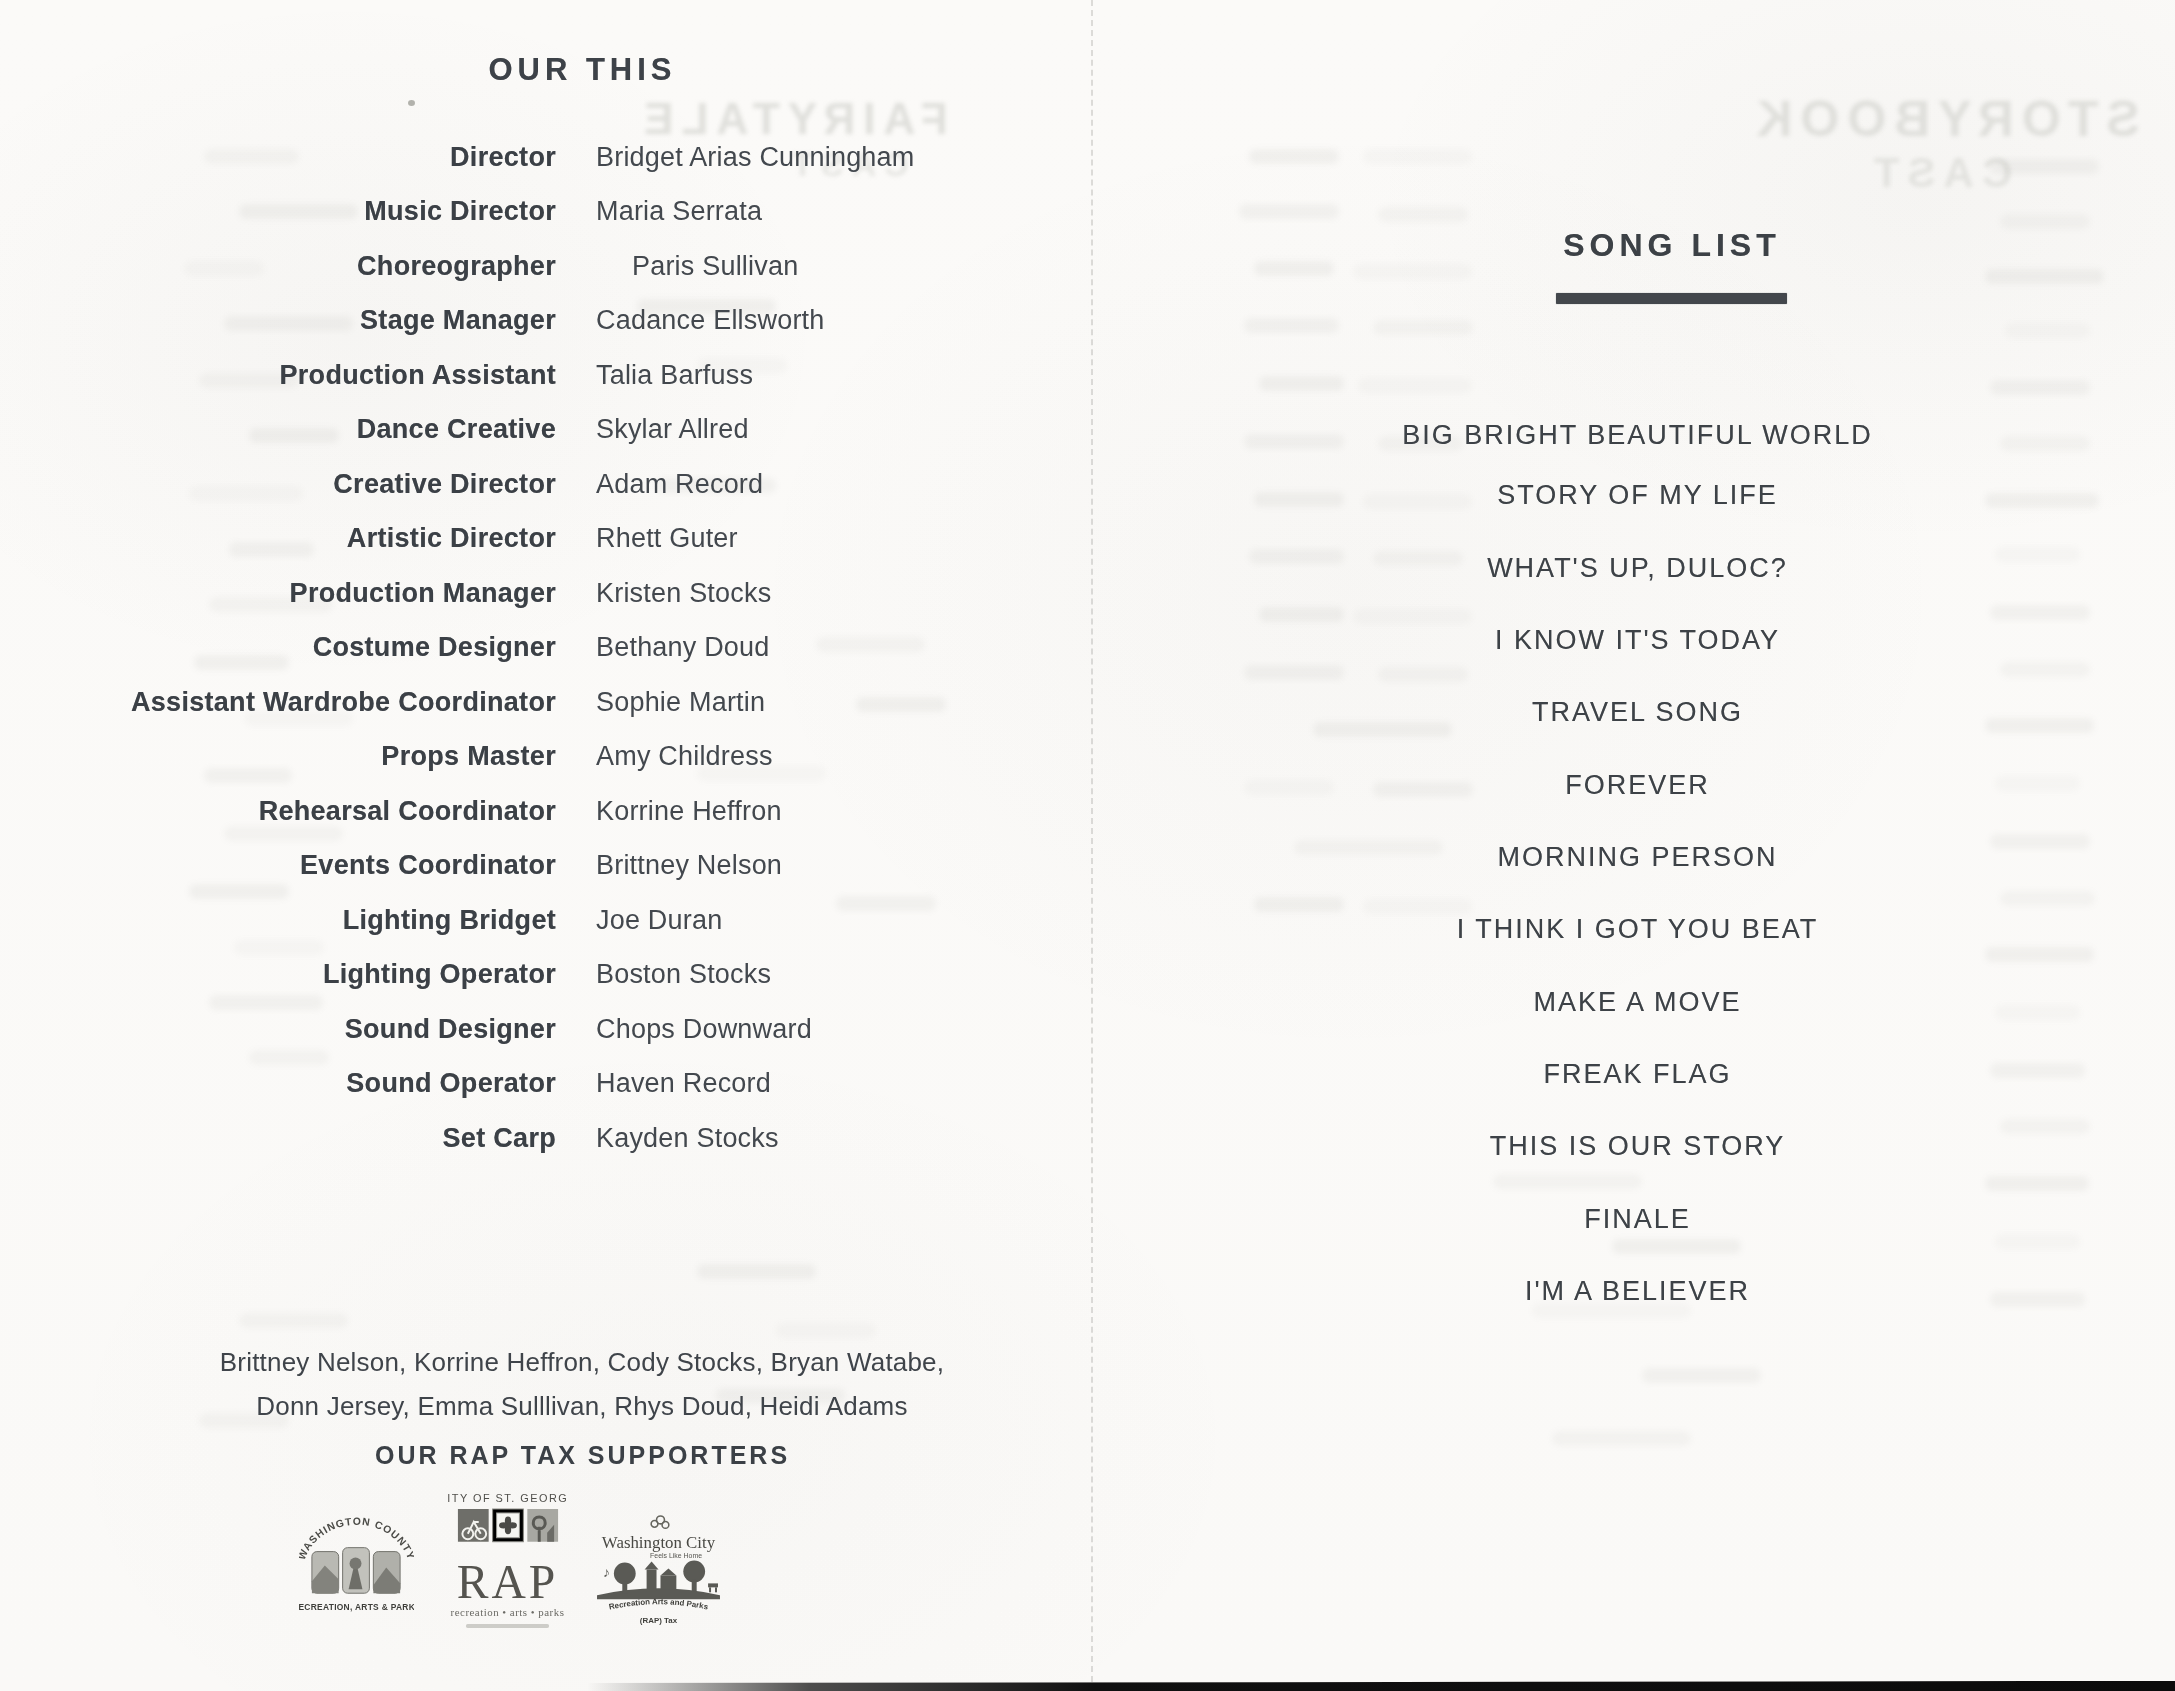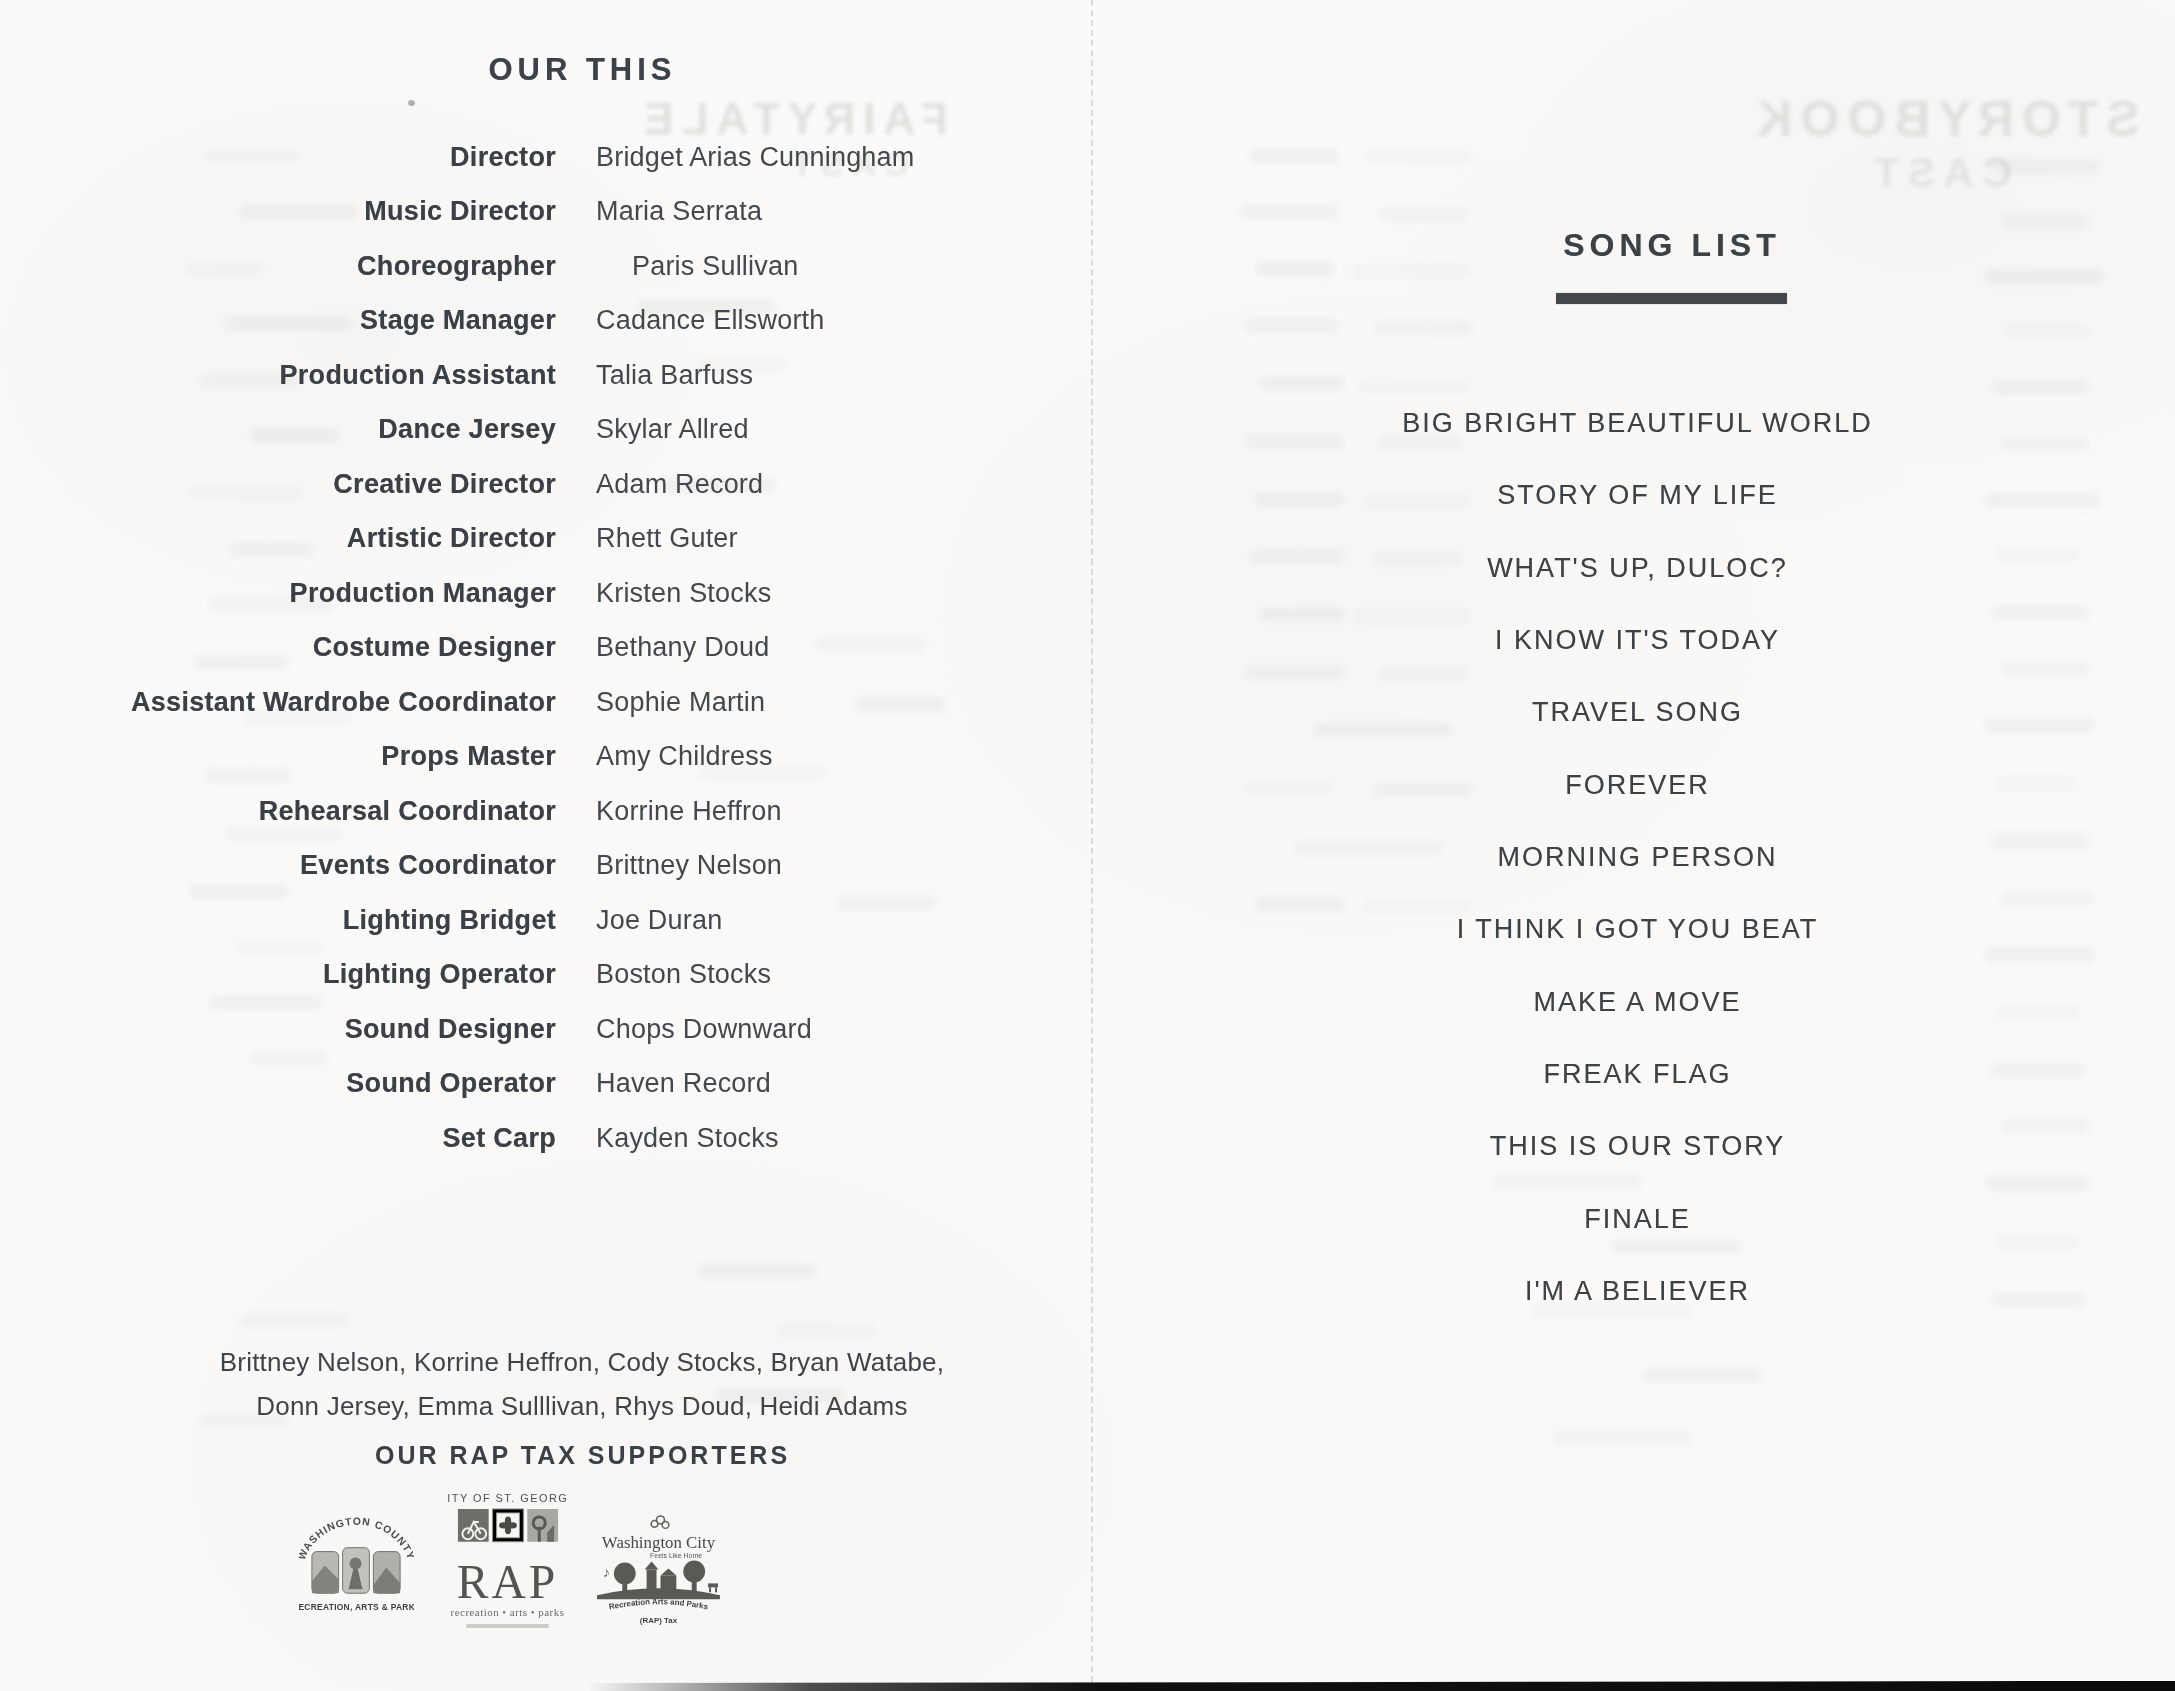--- a/index.html
+++ b/index.html
@@ -199,21 +199,21 @@
     <span class="team-role">Stage Manager</span>
     <span class="team-name">Cadance Ellsworth</span>
   </div>
 
   <div class="team-row" style="top: 360px;">
     <span class="team-role">Production Assistant</span>
     <span class="team-name">Talia Barfuss</span>
   </div>
 
   <div class="team-row" style="top: 414px;">
-    <span class="team-role">Dance Jersey</span>
+    <span class="team-role">Dance Creative</span>
     <span class="team-name">Skylar Allred</span>
   </div>
 
   <div class="team-row" style="top: 469px;">
     <span class="team-role">Creative Director</span>
     <span class="team-name">Adam Record</span>
   </div>
 
   <div class="team-row" style="top: 523px;">
     <span class="team-role">Artistic Director</span>
@@ -355,21 +355,21 @@
       <text font-size="8" font-weight="bold" fill="#3f3f3b">
         <textPath href="#arcCity" startOffset="50%" text-anchor="middle">Recreation Arts and Parks</textPath>
       </text>
       <text x="68" y="112" text-anchor="middle" font-size="8" font-weight="bold" fill="#3f3f3b">(RAP) Tax</text>
     </svg>
   </div>
 
   <h2 class="songlist-title">SONG LIST</h2>
   <div class="songlist-underline"></div>
   <div id="song-list">
-  <div class="song-item" style="top: 408px;">BIG BRIGHT BEAUTIFUL WORLD</div>
+  <div class="song-item" style="top: 420px;">BIG BRIGHT BEAUTIFUL WORLD</div>
 
   <div class="song-item" style="top: 480px;">STORY OF MY LIFE</div>
 
   <div class="song-item" style="top: 553px;">WHAT'S UP, DULOC?</div>
 
   <div class="song-item" style="top: 625px;">I KNOW IT'S TODAY</div>
 
   <div class="song-item" style="top: 697px;">TRAVEL SONG</div>
 
   <div class="song-item" style="top: 770px;">FOREVER</div>

